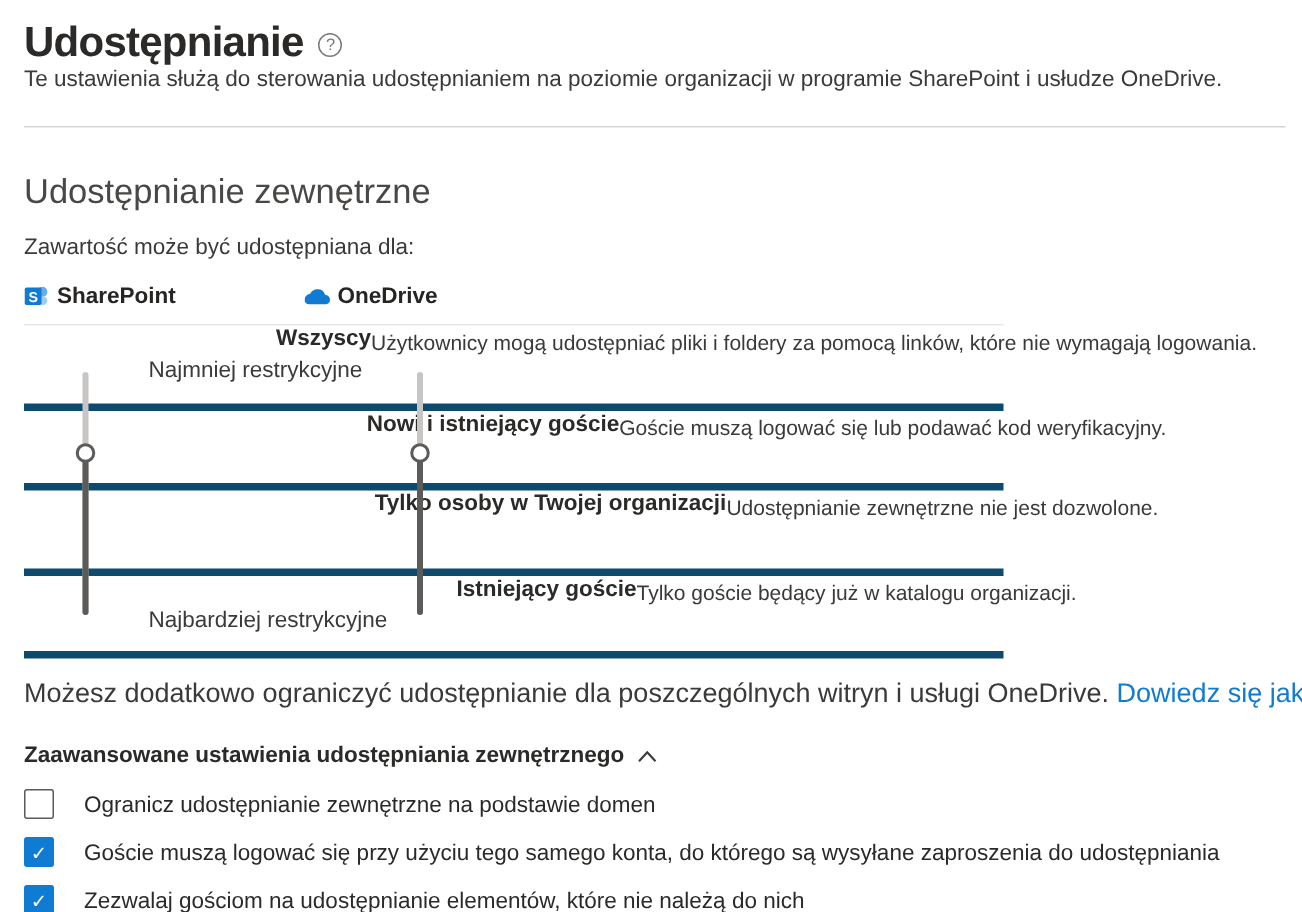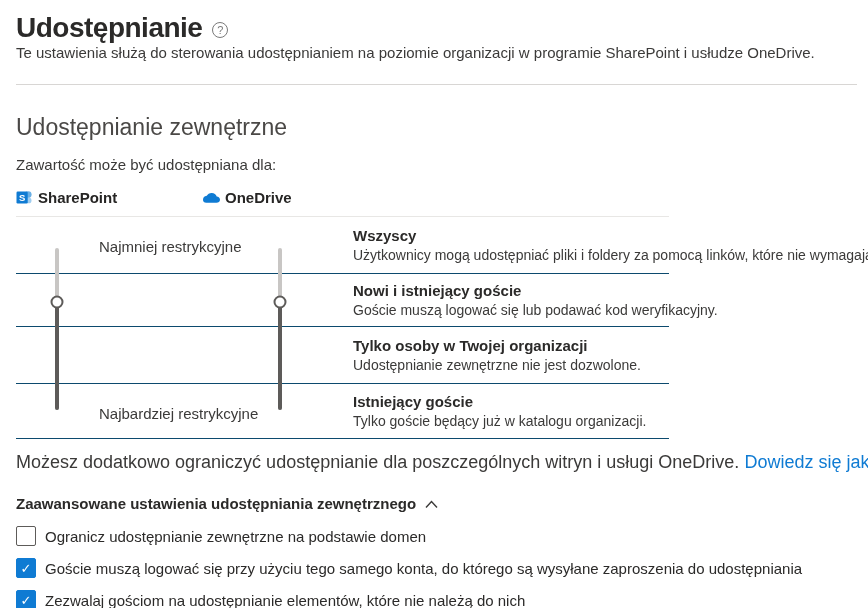--- a/index.html
+++ b/index.html
@@ -33,23 +33,23 @@
   .brand-icon { width: 17px; height: 17px; display: inline-flex; }
 
   
   .options-table {
     position: relative;
     width: 653px;
     margin-top: 8px;
     border-top: 1px solid #e8e7e5;
   }
   .option-row {
-    border-bottom: 1px solid #0c4a6e;
+    border-bottom: 5px solid #0c4a6e;
     padding-left: 337px;
-    display: flex; flex-direction: column; justify-content: center;
+    display: flex; flex-direction: row; justify-content: center;
   }
   .option-row.r0 { height: 57px; }
   .option-row.r1 { height: 53px; }
   .option-row.r2 { height: 55px; }
   .option-row.r3 { height: 57px; }
   .option-title { font-size: 15px; font-weight: 700; color: #2b2a29; white-space: nowrap; }
   .option-desc { font-size: 14px; color: #3b3a39; white-space: nowrap; margin-top: 3px; }
 
   .slider-label {
     position: absolute; left: 83px; font-size: 15px; color: #3b3a39; white-space: nowrap;
@@ -74,21 +74,21 @@
 
   
   .limit-row { margin-top: 13px; font-size: 18px; color: #3b3a39; white-space: nowrap; }
   .learn-link { color: #0f7bd3; text-decoration: none; cursor: pointer; }
 
   .advanced-row { margin-top: 22px; display: flex; align-items: center; gap: 9px; cursor: pointer; }
   .advanced-label { font-size: 15px; font-weight: 700; color: #2b2a29; }
   .chevron-up { width: 13px; height: 9px; display: inline-flex; margin-top: 2px; }
 
   .checkbox-list { margin-top: 14px; display: flex; flex-direction: column; gap: 12px; }
-  .checkbox-row { display: flex; align-items: center; gap: 9px; cursor: pointer; }
+  .checkbox-row { display: flex; align-items: center; gap: 20px; cursor: pointer; }
   .checkbox-box {
     width: 20px; height: 20px; flex: 0 0 20px;
     border: 1px solid #5d5b59; border-radius: 2px; background: #ffffff;
     display: inline-flex; align-items: center; justify-content: center;
   }
   .checkbox-box .check-glyph { display: none; color: #ffffff; font-size: 13px; line-height: 1; }
   .checkbox-box.checked { background: #0f7bd3; border-color: #0f7bd3; }
   .checkbox-box.checked .check-glyph { display: block; }
   .checkbox-label { font-size: 15px; color: #2b2a29; white-space: nowrap; }
 </style>

